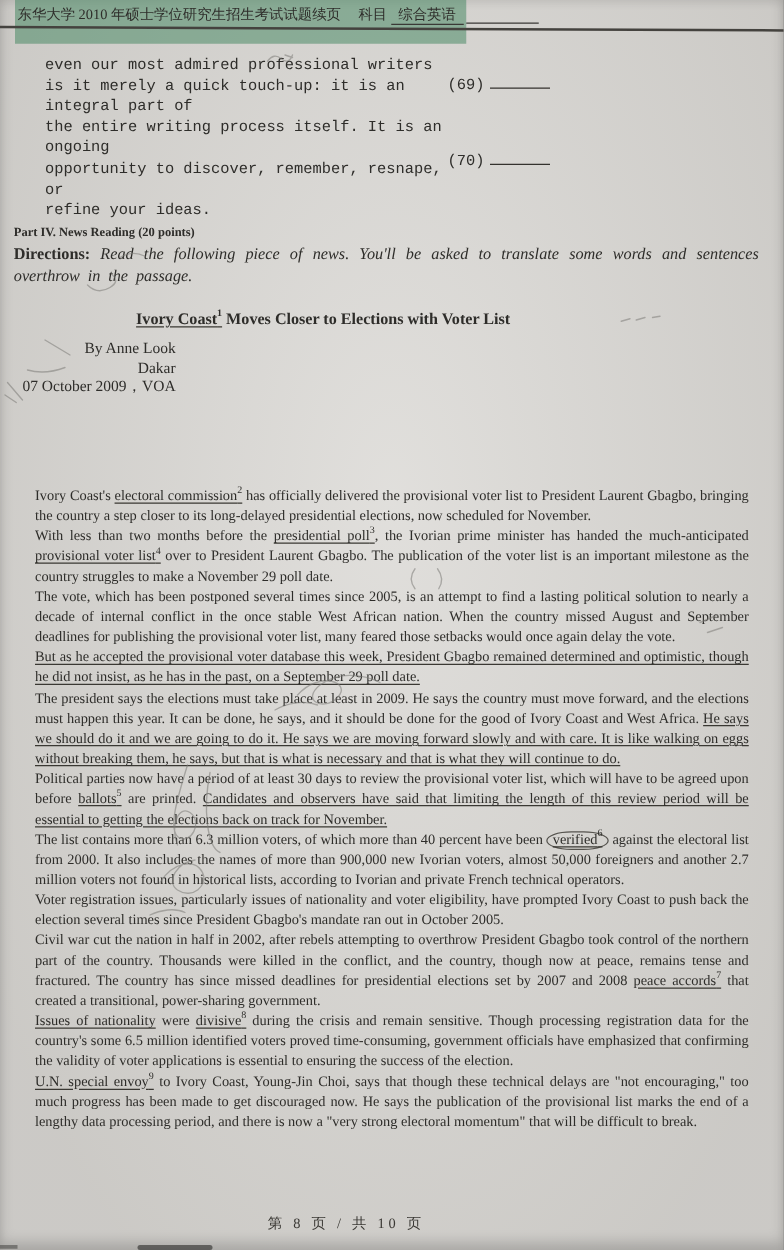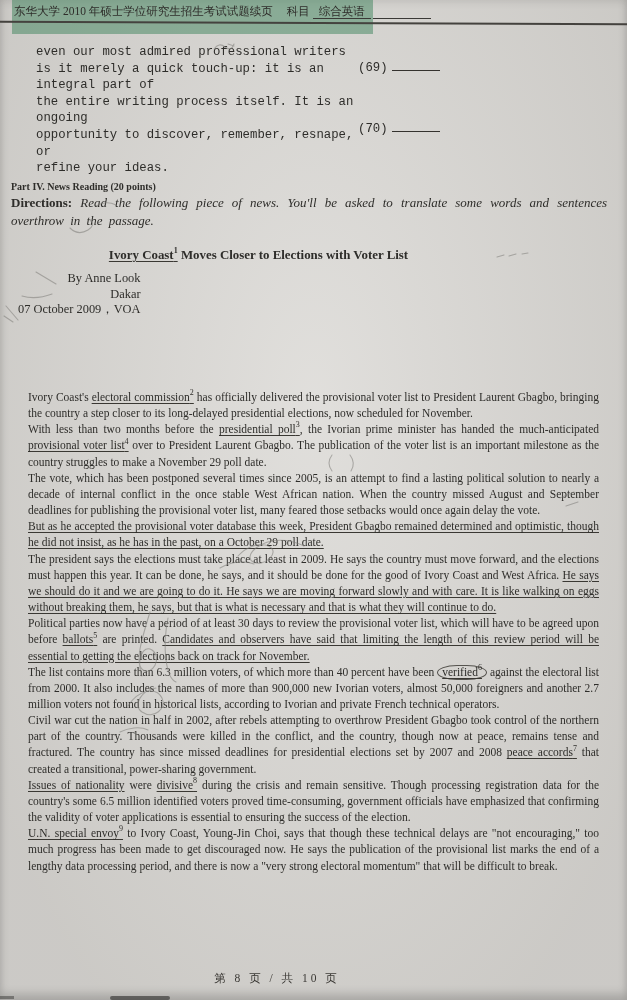--- a/index.html
+++ b/index.html
@@ -90,24 +90,25 @@
   <div class="byline">
     <div>By Anne Look</div>
     <div>Dakar</div>
     <div>07 October 2009，VOA</div>
   </div>
 
   <div class="article-body">
       <p><span>Ivory Coast's </span><span class="u">electoral commission<sup>2</sup></span><span> has officially delivered the provisional voter list to President Laurent Gbagbo, bringing the country a step closer to its long-delayed presidential elections, now scheduled for November.</span></p>
       <p><span>With less than two months before the </span><span class="u">presidential poll<sup>3</sup></span><span>, the Ivorian prime minister has handed the much-anticipated </span><span class="u">provisional voter list<sup>4</sup></span><span> over to President Laurent Gbagbo. The publication of the voter list is an important milestone as the country struggles to make a November 29 poll date.</span></p>
       <p><span>The vote, which has been postponed several times since 2005, is an attempt to find a lasting political solution to nearly a decade of internal conflict in the once stable West African nation. When the country missed August and September deadlines for publishing the provisional voter list, many feared those setbacks would once again delay the vote.</span></p>
-      <p><span class="u">But as he accepted the provisional voter database this week, President Gbagbo remained determined and optimistic, though he did not insist, as he has in the past, on a October 29 poll date.</span></p>
+      <p><span class="u">But as he accepted the provisional voter database this week, President Gbagbo remained determined and optimistic, though he did not insist, as he has in the past, on a September 29 poll date.</span></p>
       <p><span>The president says the elections must take place at least in 2009. He says the country must move forward, and the elections must happen this year. It can be done, he says, and it should be done for the good of Ivory Coast and West Africa. </span><span class="u">He says we should do it and we are going to do it. He says we are moving forward slowly and with care. It is like walking on eggs without breaking them, he says, but that is what is necessary and that is what they will continue to do.</span></p>
       <p><span>Political parties now have a period of at least 30 days to review the provisional voter list, which will have to be agreed upon before </span><span class="u">ballots<sup>5</sup></span><span> are printed. </span><span class="u">Candidates and observers have said that limiting the length of this review period will be essential to getting the elections back on track for November.</span></p>
       <p><span>The list contains more than 6.3 million voters, of which more than 40 percent have been </span><span class="u circled">verified<sup>6</sup></span><span> against the electoral list from 2000. It also includes the names of more than 900,000 new Ivorian voters, almost 50,000 foreigners and another 2.7 million voters not found in historical lists, according to Ivorian and private French technical operators.</span></p>
+      <p><span>Voter registration issues, particularly issues of nationality and voter eligibility, have prompted Ivory Coast to push back the election several times since President Gbagbo's mandate ran out in October 2005.</span></p>
       <p><span>Civil war cut the nation in half in 2002, after rebels attempting to overthrow President Gbagbo took control of the northern part of the country. Thousands were killed in the conflict, and the country, though now at peace, remains tense and fractured. The country has since missed deadlines for presidential elections set by 2007 and 2008 </span><span class="u">peace accords<sup>7</sup></span><span> that created a transitional, power-sharing government.</span></p>
       <p><span class="u">Issues of nationality</span><span> were </span><span class="u">divisive<sup>8</sup></span><span> during the crisis and remain sensitive. Though processing registration data for the country's some 6.5 million identified voters proved time-consuming, government officials have emphasized that confirming the validity of voter applications is essential to ensuring the success of the election.</span></p>
       <p><span class="u">U.N. special envoy<sup>9</sup></span><span> to Ivory Coast, Young-Jin Choi, says that though these technical delays are "not encouraging," too much progress has been made to get discouraged now. He says the publication of the provisional list marks the end of a lengthy data processing period, and there is now a "very strong electoral momentum" that will be difficult to break.</span></p>
     </div>
 
   <div class="footer">第 8 页 / 共 10 页</div>
 
   <svg class="marks" width="627" height="1000" viewBox="0 0 627 1000">
     <g fill="none" stroke="#7d7c78" stroke-width="1.1" opacity="0.55" stroke-linecap="round">
       <path d="M214,49 q5,-7 11,-2 t9,-3 M228,44 l6,2"></path>

